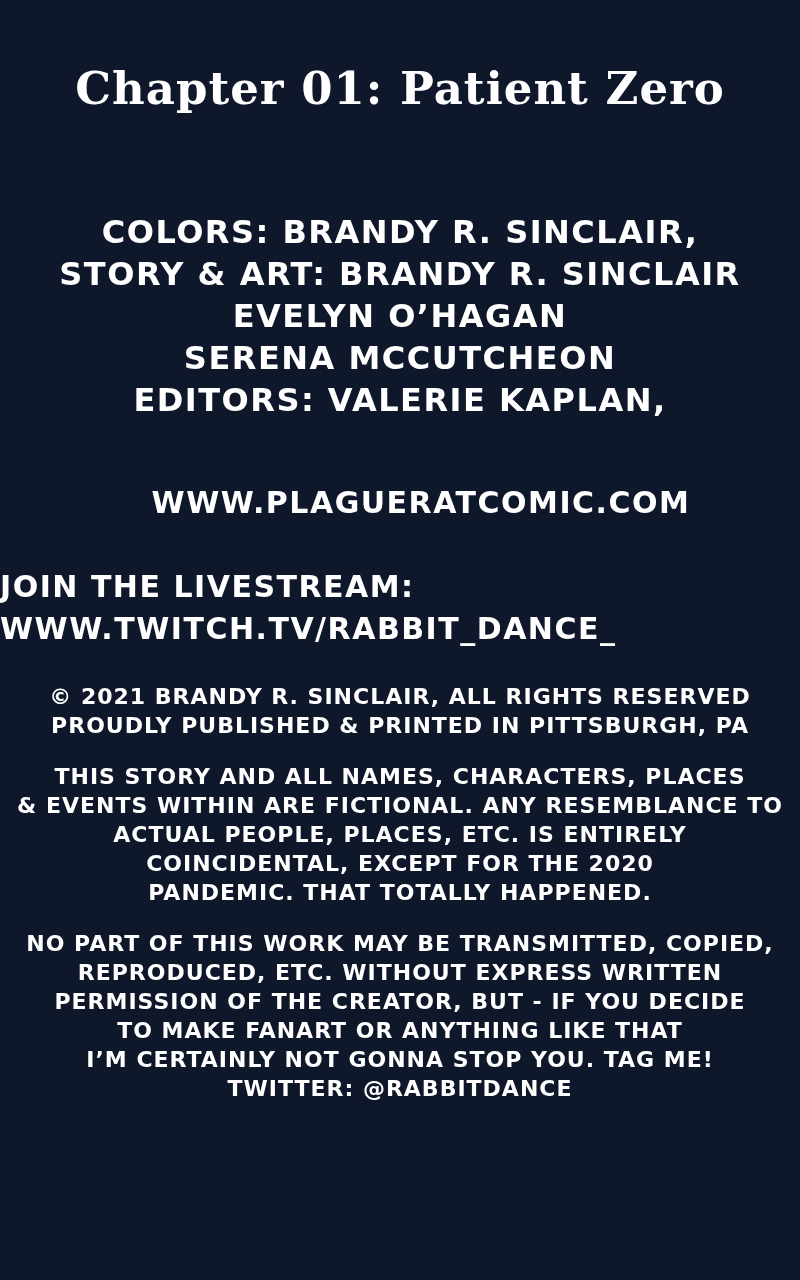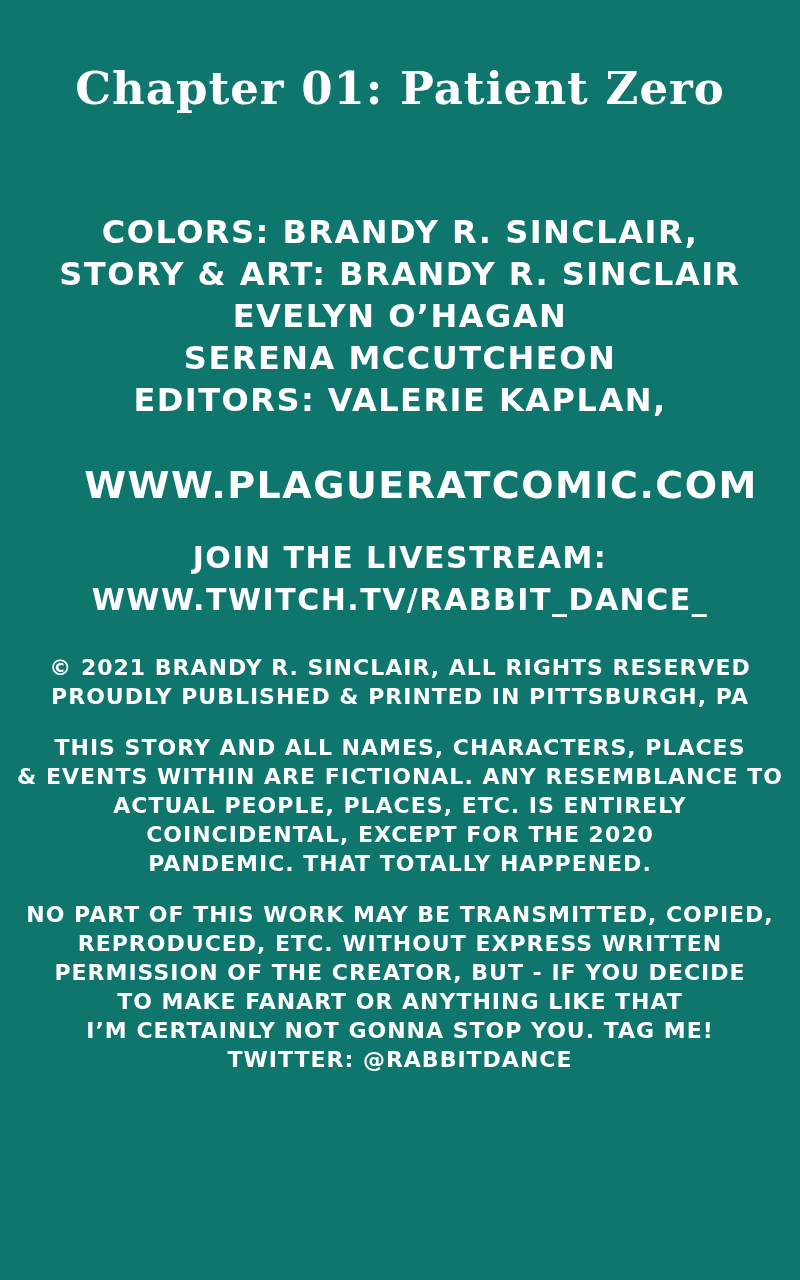--- a/index.html
+++ b/index.html
@@ -11,21 +11,21 @@
     width: 800px;
     height: 1280px;
     overflow: hidden;
     font-family: "DejaVu Sans", sans-serif;
     color: #ffffff;
   }
   .page {
     position: relative;
     width: 800px;
     height: 1280px;
-    background: #0f766e;
+    background: #0f172a;
     box-sizing: border-box;
     padding: 0;
   }
   .chapter-title {
     text-align: center;
     font-family: "DejaVu Serif", serif;
     font-weight: bold;
     font-size: 45px;
     letter-spacing: 1px;
     margin: 0;
@@ -39,33 +39,33 @@
   .credits-line {
     font-family: "DejaVu Sans", sans-serif;
     font-weight: bold;
     font-size: 32px;
     letter-spacing: 1.5px;
     line-height: 42px;
     color: #ffffff;
     text-transform: uppercase;
   }
   .website {
-    margin-top: 42px;
+    margin-top: 64px;
     text-align: center;
     font-family: "DejaVu Sans", sans-serif;
     font-weight: bold;
-    font-size: 38px;
+    font-size: 30px;
     letter-spacing: 1.5px;
     color: #ffffff;
     text-transform: uppercase;
     padding-left: 42px;
   }
   .livestream {
-    margin-top: 30px;
-    text-align: center;
+    margin-top: 46px;
+    text-align: left;
   }
   .livestream-line {
     font-family: "DejaVu Sans", sans-serif;
     font-weight: bold;
     font-size: 30px;
     letter-spacing: 1.5px;
     line-height: 42px;
     color: #ffffff;
     text-transform: uppercase;
   }

